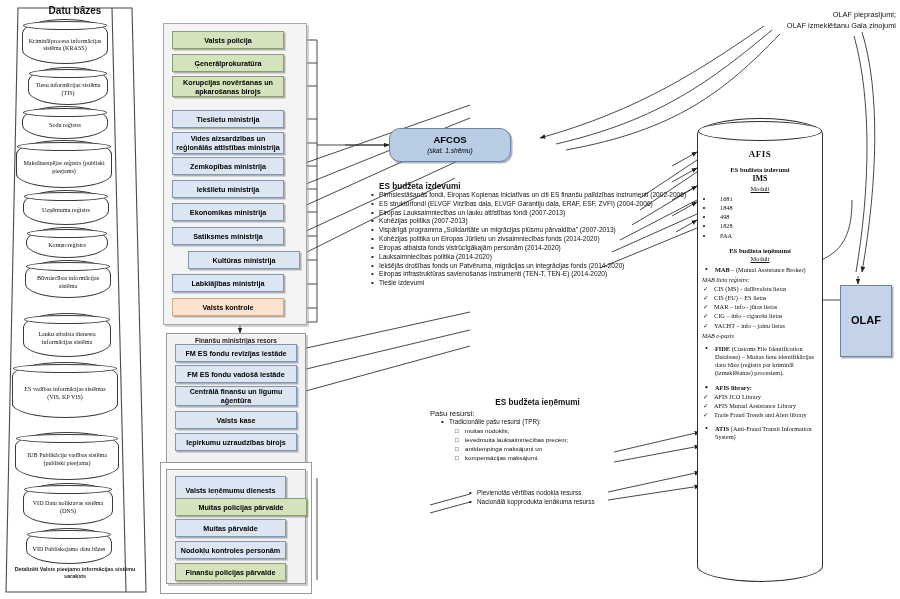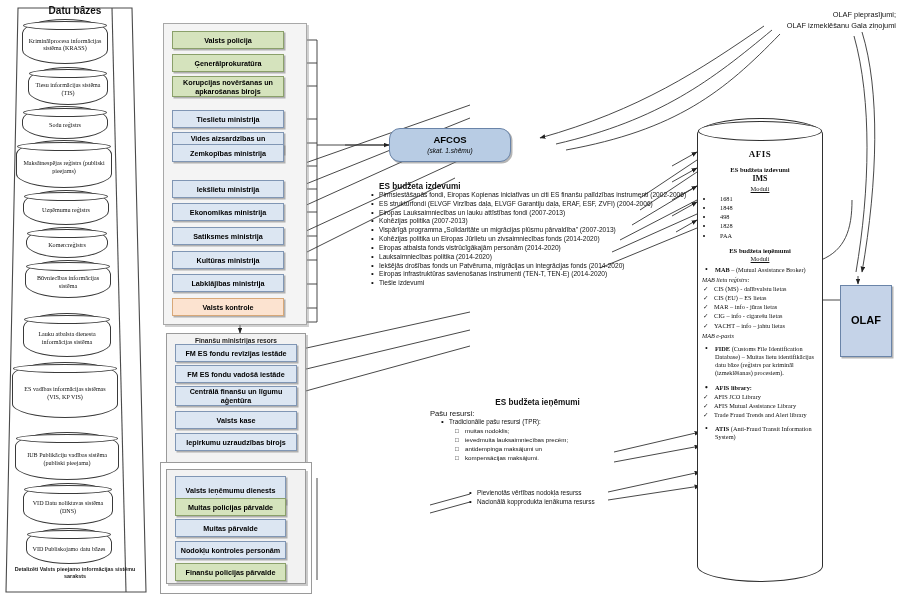--- a/index.html
+++ b/index.html
@@ -254,33 +254,33 @@
   <div class="abs box green" style="left:172px;top:76px;width:112px;height:21px;">
     <span>Korupcijas novēršanas un apkarošanas birojs</span>
   </div>
 
   <div class="abs box blue" style="left:172px;top:110px;width:112px;height:18px;">
     <span>Tieslietu ministrija</span>
   </div>
   <div class="abs box blue" style="left:172px;top:132px;width:112px;height:22px;">
     <span>Vides aizsardzības un reģionālās attīstības ministrija</span>
   </div>
-  <div class="abs box blue" style="left:172px;top:144px;width:112px;height:18px;">
+  <div class="abs box blue" style="left:172px;top:157px;width:112px;height:18px;">
     <span>Zemkopības ministrija</span>
   </div>
   <div class="abs box blue" style="left:172px;top:180px;width:112px;height:18px;text-align:center;">
     <span>Iekšlietu ministrija</span>
   </div>
   <div class="abs box blue" style="left:172px;top:203px;width:112px;height:18px;">
     <span>Ekonomikas ministrija</span>
   </div>
   <div class="abs box blue" style="left:172px;top:227px;width:112px;height:18px;">
     <span>Satiksmes ministrija</span>
   </div>
-  <div class="abs box blue" style="left:172px;top:251px;width:112px;height:18px;">
+  <div class="abs box blue" style="left:188px;top:251px;width:112px;height:18px;">
     <span>Kultūras ministrija</span>
   </div>
   <div class="abs box blue" style="left:172px;top:274px;width:112px;height:18px;">
     <span>Labklājības ministrija</span>
   </div>
   <div class="abs box peach" style="left:172px;top:298px;width:112px;height:18px;">
     <span>Valsts kontrole</span>
   </div>
 
   <div class="abs frame" style="left:166px;top:333px;width:140px;height:132px;">
@@ -301,21 +301,21 @@
   <div class="abs box blue" style="left:175px;top:433px;width:122px;height:16px;">
     <span>Iepirkumu uzraudzības birojs</span>
   </div>
 
   <div class="abs" style="left:160px;top:462px;width:152px;height:132px;border:1px solid #9a9a9a;background:#ffffff;"></div>
   <div class="abs frame" style="left:166px;top:469px;width:140px;height:115px;"></div>
 
   <div class="abs box blue" style="left:175px;top:476px;width:111px;height:28px;">
     <span>Valsts ieņēmumu dienests</span>
   </div>
-  <div class="abs box green" style="left:175px;top:498px;width:111px;height:16px;">
+  <div class="abs box green" style="left:175px;top:498px;width:132px;height:16px;">
     <span>Muitas policijas pārvalde</span>
   </div>
   <div class="abs box blue" style="left:175px;top:519px;width:111px;height:16px;">
     <span>Muitas pārvalde</span>
   </div>
   <div class="abs box blue" style="left:175px;top:541px;width:111px;height:16px;">
     <span>Nodokļu kontroles personām</span>
   </div>
   <div class="abs box green" style="left:175px;top:563px;width:111px;height:16px;">
     <span>Finanšu policijas pārvalde</span>

